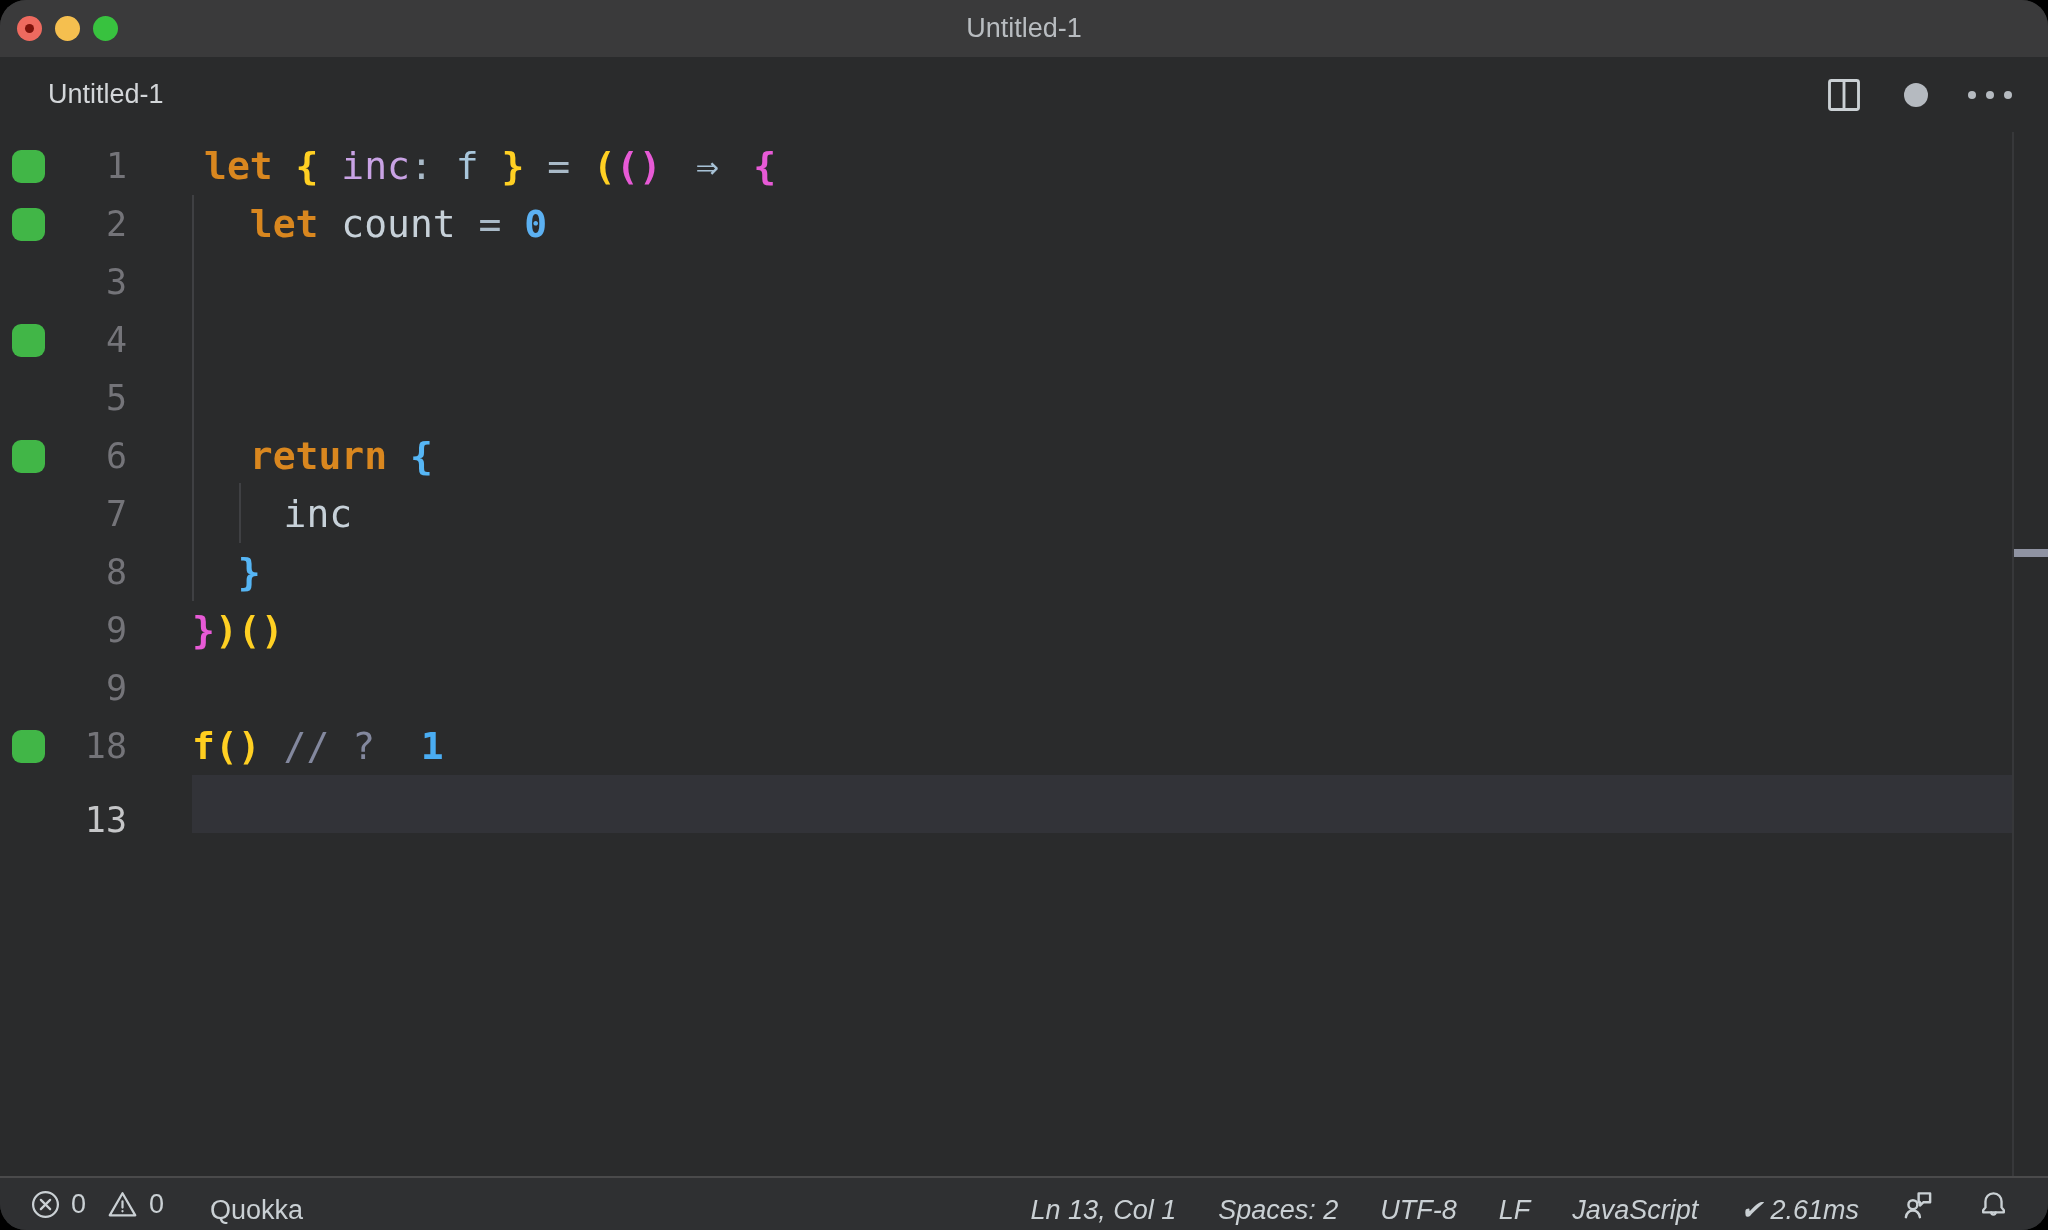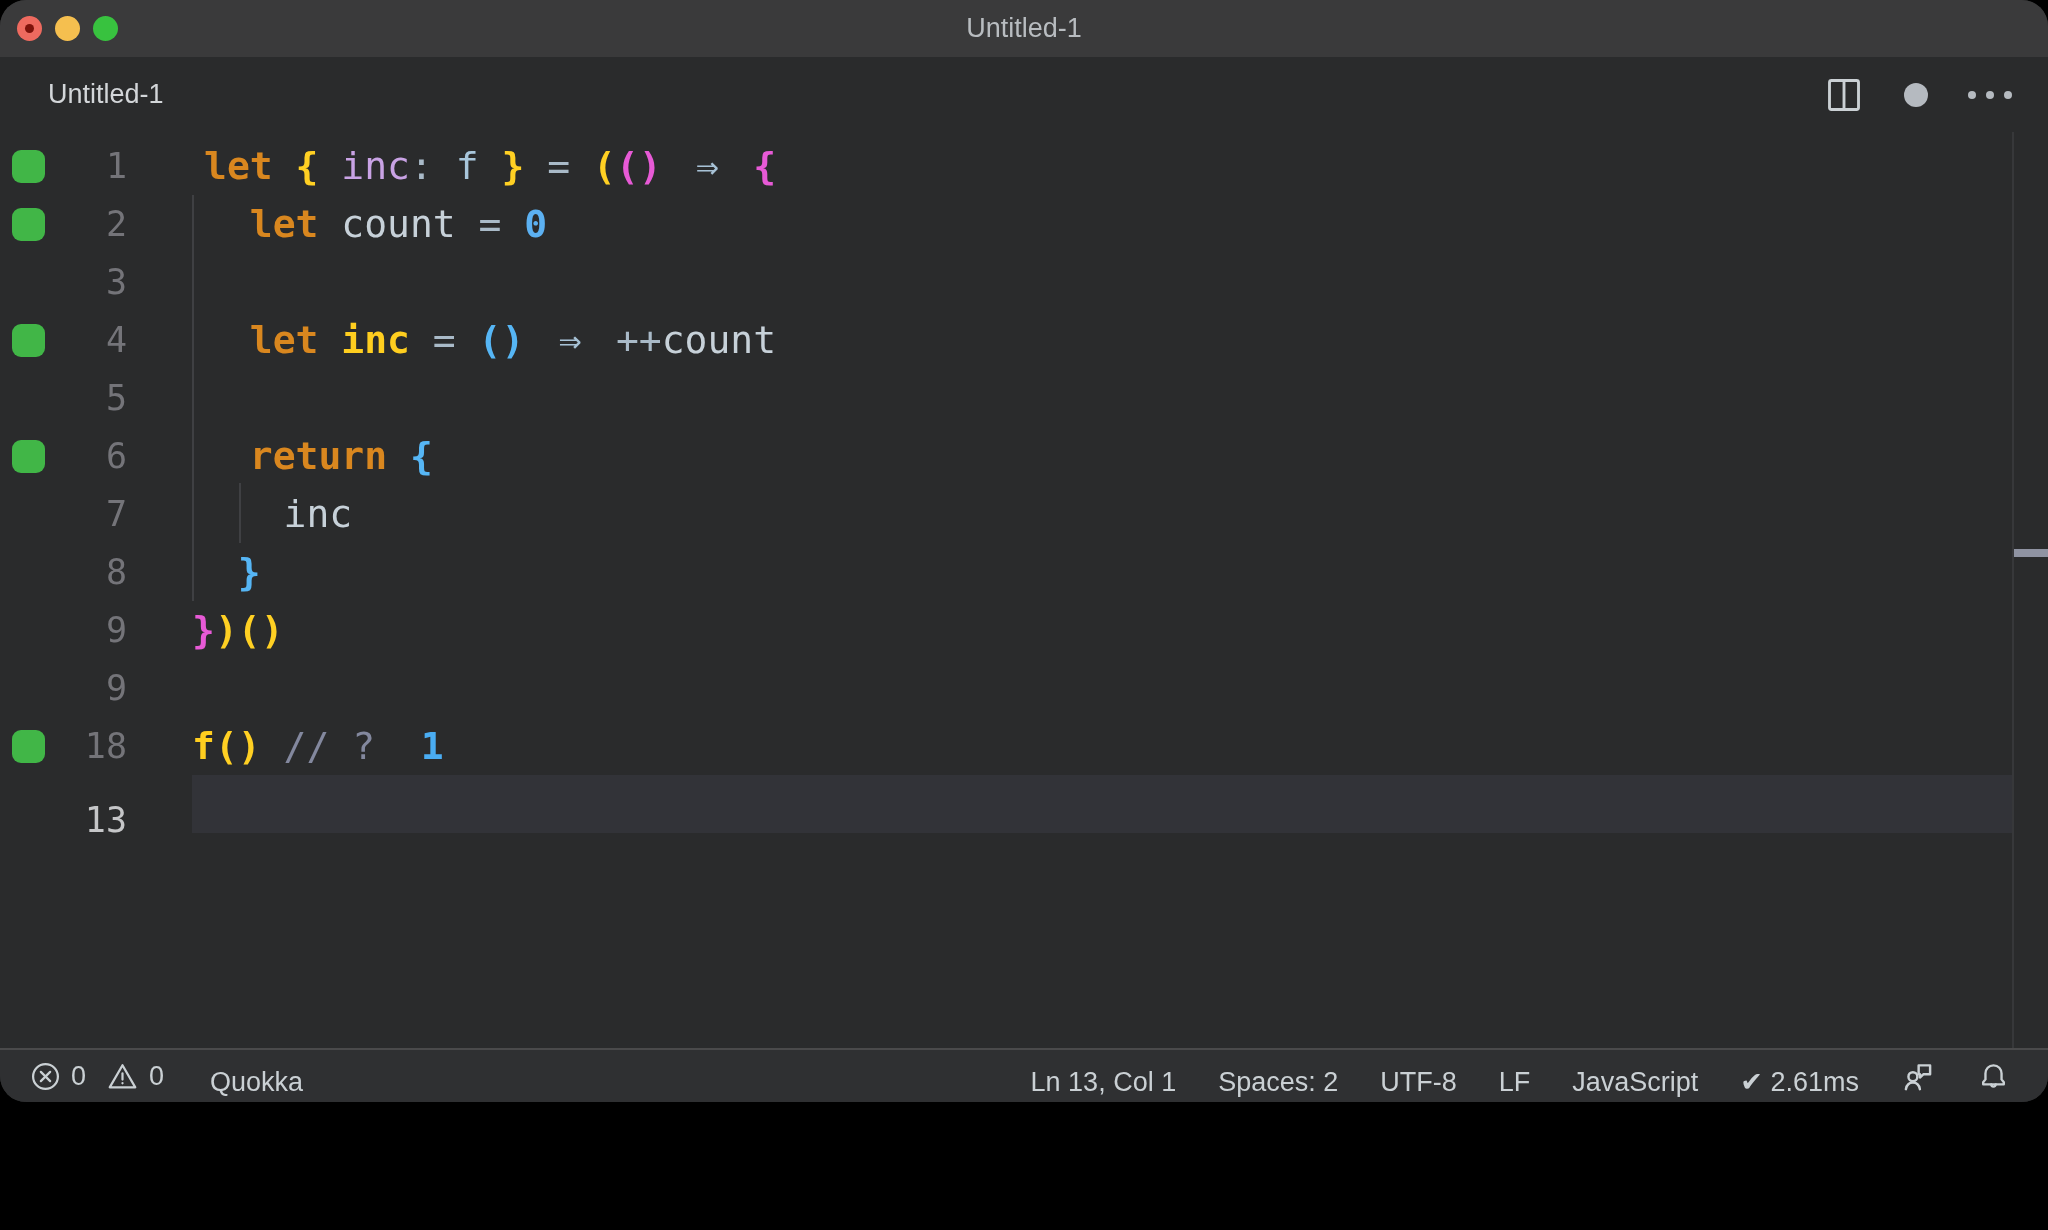--- a/index.html
+++ b/index.html
@@ -1,16 +1,16 @@
 <!DOCTYPE html>
 <html style="--titlebar: #3a3a3b; --winbg: #2a2b2c; --statusbg: #2f3032; --statusborder: #4a4a4b; --lineHl: #323338; --lineNum: #747479; --lineNumActive: #c5c6c8; --marker: #41b647; --guide: #3f4043; --icon: #b5bac0; --statusText: #cad0d4; --rulerMark: #8f93a2; --red: #ee6a5f; --redDot: #7d120b; --yellow: #f5bf4f; --green: #38c23f; --kw: #d9871f; --b1: #ffd023; --b2: #e75ad6; --b3: #56b6f5; --prop: #c9a3e5; --op: #a9bac8; --vr: #c7d1d9; --param: #a8c6db; --num: #5cb1f2; --fn: #ffce1f; --cm: #83889e; --qv: #4aadf3; --arrow: #a7c2d6;"><head>
 <meta charset="utf-8">
 <style>
   html,body{margin:0;padding:0;background:#000;}
-  .window{position:relative;width:2048px;height:1102px;border-radius:26px;overflow:hidden;
+  .window{position:relative;width:2048px;height:1230px;border-radius:26px;overflow:hidden;
     background:var(--winbg);font-family:"Liberation Sans",sans-serif;}
 
   
   .titlebar{position:relative;height:57px;background:var(--titlebar);display:flex;align-items:center;}
   .traffic{position:absolute;left:17px;top:0;height:100%;display:flex;align-items:center;gap:13px;}
   .light{width:25px;height:25px;border-radius:50%;border:none;padding:0;position:relative;cursor:default;}
   .light.red{background:var(--red);}
   .light.red .inner{position:absolute;left:8px;top:8px;width:9px;height:9px;border-radius:50%;background:var(--redDot);}
   .light.yellow{background:var(--yellow);}
   .light.green{background:var(--green);}
@@ -55,21 +55,21 @@
   .ruler-mark{position:absolute;top:417px;left:0;right:0;height:8px;background:var(--rulerMark);}
 
   
   .statusbar{position:absolute;left:0;right:0;bottom:0;height:52px;background:var(--statusbg);
     border-top:2px solid var(--statusborder);display:flex;align-items:center;
     color:var(--statusText);font-size:27px;}
   .sb-left{display:flex;align-items:center;margin-left:30px;gap:20px;}
   .sb-problems{display:flex;align-items:center;gap:10px;}
   .sb-item{white-space:pre;margin-top:12px;}
   .sb-quokka{margin-left:26px;}
-  .sb-right{margin-left:auto;display:flex;align-items:center;gap:42px;margin-right:38px;}
+  .sb-right{margin-left:auto;display:flex;align-items:center;gap:42px;margin-right:38px;font-style:italic;}
   .sb-icon{display:flex;align-items:center;}
   svg.ico{stroke:var(--statusText);fill:none;stroke-width:1.15;stroke-linecap:round;stroke-linejoin:round;}
 </style>
 </head>
 <body>
 
 <div class="window">
 
   <div class="titlebar">
     <div class="traffic">
@@ -120,21 +120,20 @@
           <span class="num">2</span>
           <span class="code"><span>  </span><span class="tok-kw">let</span><span> </span><span class="tok-var">count</span><span> </span><span class="tok-op">=</span><span> </span><span class="tok-num">0</span></span>
         </div>
         <div class="line">
           <span class="num">3</span>
           <span class="code"></span>
         </div>
         <div class="line">
           <span class="marker"></span>
           <span class="num">4</span>
-          <span class="code"><span>  </span><span class="tok-kw">let</span><span> </span><span class="tok-fn">inc</span><span> </span><span class="tok-op">=</span><span> </span><span class="tok-b3">(</span><span class="tok-b3">)</span><span> </span><span class="tok-arrow">⇒</span><span> </span><span class="tok-op">++</span><span class="tok-var">count</span></span>
         </div>
         <div class="line">
           <span class="num">5</span>
           <span class="code"></span>
         </div>
         <div class="line">
           <span class="marker"></span>
           <span class="num">6</span>
           <span class="code"><span>  </span><span class="tok-kw">return</span><span> </span><span class="tok-b3">{</span></span>
         </div>

